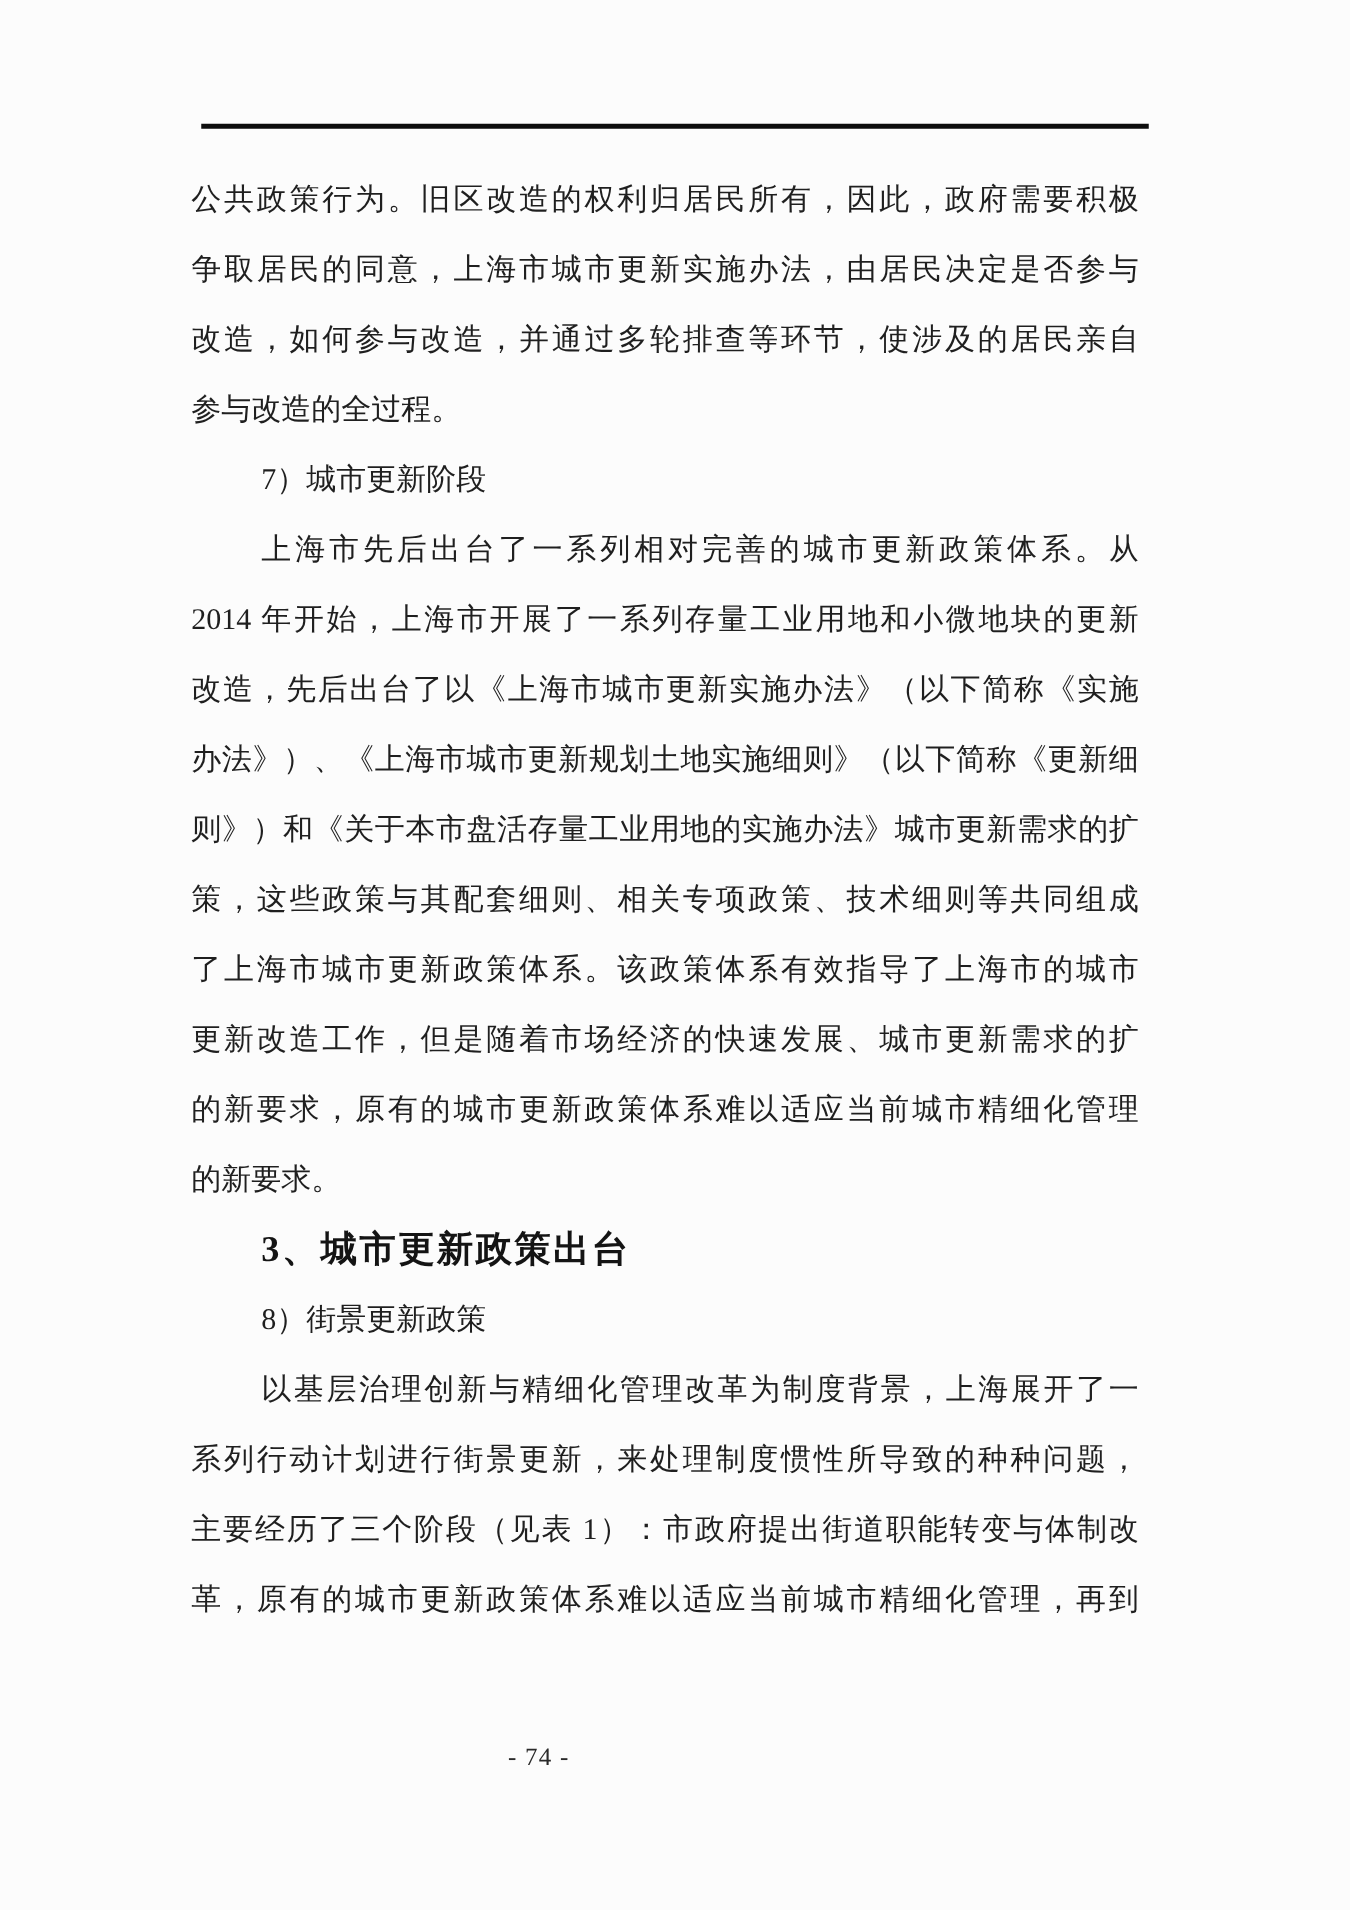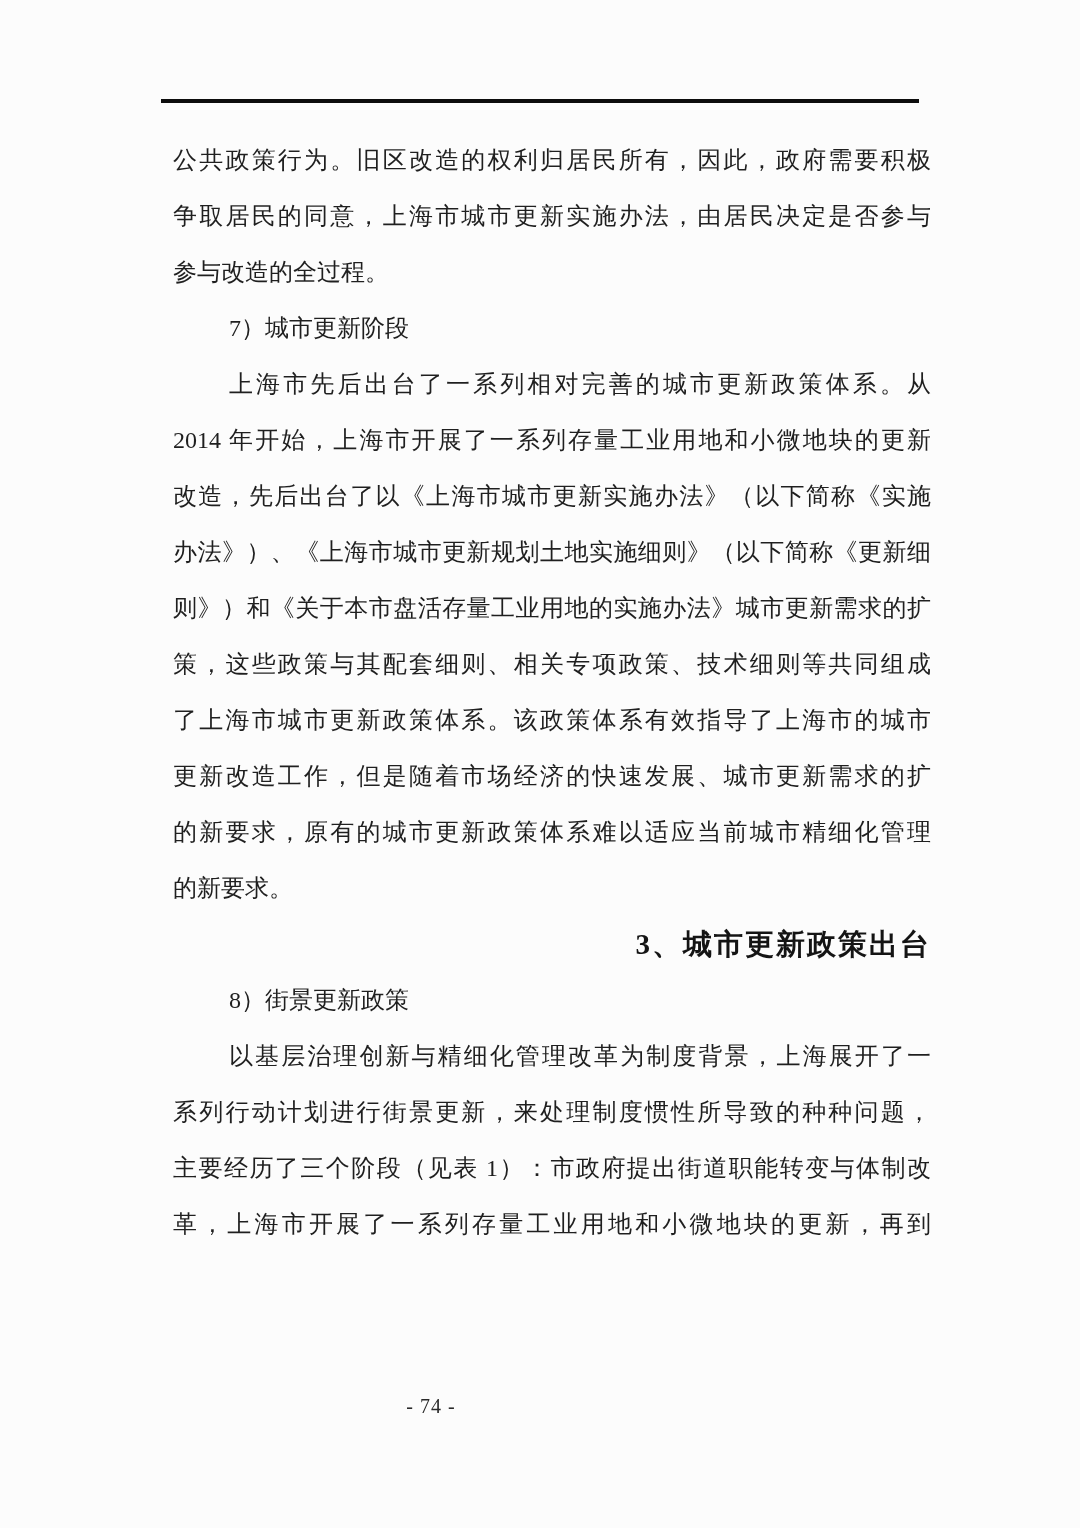--- a/index.html
+++ b/index.html
@@ -19,21 +19,21 @@
   .header-rule {
     position: absolute;
     left: 161px;
     top: 99px;
     width: 758px;
     height: 4px;
     background: #0d0d0d;
   }
   .content {
     position: absolute;
-    left: 173px;
+    left: 153px;
     top: 132px;
     width: 758px;
   }
   .line {
     height: 56px;
     line-height: 56px;
     font-size: 24px;
     white-space: nowrap;
   }
   .j {
@@ -44,21 +44,20 @@
   }
   .ind {
     text-indent: 56px;
   }
   .heading {
     font-weight: bold;
     font-size: 29px;
     letter-spacing: 2px;
     text-indent: 56px;
     color: #141414;
-    text-align: right;
   }
   .footer {
     position: absolute;
     left: 0;
     top: 1395px;
     width: 862px;
     text-align: center;
     font-size: 20px;
     color: #2a2a2a;
     letter-spacing: 1px;
@@ -67,35 +66,36 @@
 </head>
 <body>
 
 <div class="page">
 
   <div class="header-rule"></div>
 
   <div class="content">
     <div class="line j">公共政策行为。旧区改造的权利归居民所有，因此，政府需要积极</div>
     <div class="line j">争取居民的同意，上海市城市更新实施办法，由居民决定是否参与</div>
+    <div class="line j">改造，如何参与改造，并通过多轮排查等环节，使涉及的居民亲自</div>
     <div class="line">参与改造的全过程。</div>
     <div class="line ind">7）城市更新阶段</div>
     <div class="line j ind">上海市先后出台了一系列相对完善的城市更新政策体系。从</div>
     <div class="line j">2014 年开始，上海市开展了一系列存量工业用地和小微地块的更新</div>
     <div class="line j">改造，先后出台了以《上海市城市更新实施办法》（以下简称《实施</div>
     <div class="line j">办法》）、《上海市城市更新规划土地实施细则》（以下简称《更新细</div>
     <div class="line j">则》）和《关于本市盘活存量工业用地的实施办法》城市更新需求的扩</div>
     <div class="line j">策，这些政策与其配套细则、相关专项政策、技术细则等共同组成</div>
     <div class="line j">了上海市城市更新政策体系。该政策体系有效指导了上海市的城市</div>
     <div class="line j">更新改造工作，但是随着市场经济的快速发展、城市更新需求的扩</div>
     <div class="line j">的新要求，原有的城市更新政策体系难以适应当前城市精细化管理</div>
     <div class="line">的新要求。</div>
     <div class="line heading">3、城市更新政策出台</div>
     <div class="line ind">8）街景更新政策</div>
     <div class="line j ind">以基层治理创新与精细化管理改革为制度背景，上海展开了一</div>
     <div class="line j">系列行动计划进行街景更新，来处理制度惯性所导致的种种问题，</div>
     <div class="line j">主要经历了三个阶段（见表 1）：市政府提出街道职能转变与体制改</div>
-    <div class="line j">革，上海市开展了一系列存量工业用地和小微地块的更新，再到</div>
+    <div class="line j">革，原有的城市更新政策体系难以适应当前城市精细化管理，再到</div>
   </div>
 
   <div class="footer">- 74 -</div>
 
 </div>
 
 </body></html>

